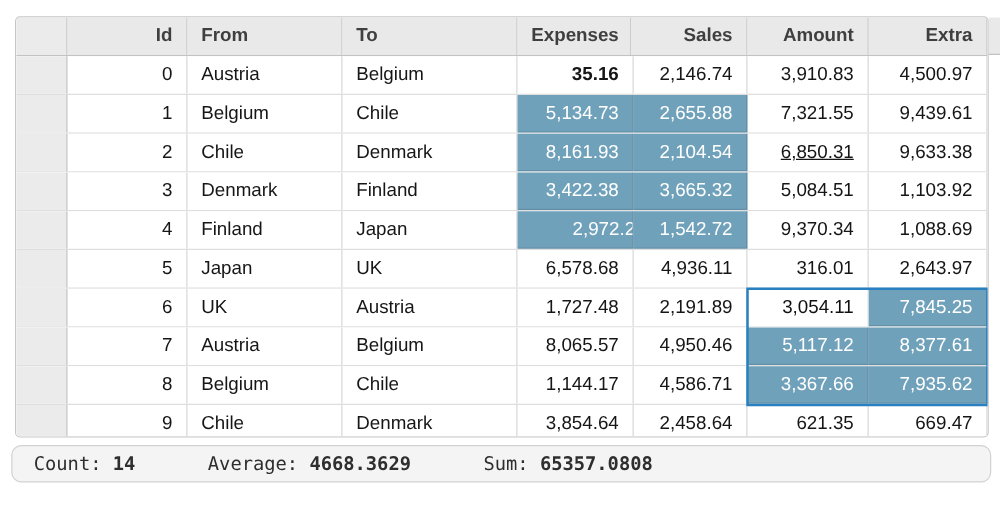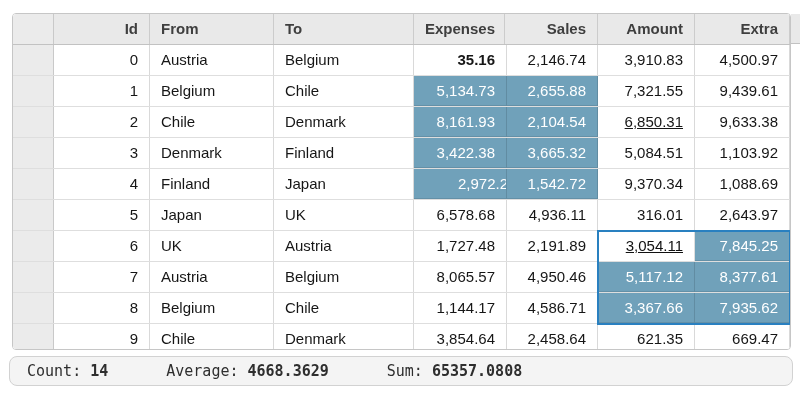--- a/index.html
+++ b/index.html
@@ -23,21 +23,21 @@
   .cell.right{text-align:right;}
   .cell.left{text-align:left;}
   .handle{width:41px;background:#ebebeb;border-right:1px solid #c9c9c9;padding:0;}
   .header .cell{background:#e9e9e9;font-weight:700;color:#3f3f3f;border-right:1px solid #cccccc;}
   .header .handle{background:#ebebeb;border-right:1px solid #c9c9c9;}
   .cell.sel{
     background:var(--sel-fill,#70A1BA);color:var(--sel-text,#fff);
     border-right-color:rgba(0,0,0,0.13);
     box-shadow:inset 0 -1px rgba(0,0,0,0.10);
   }
-  .cell.active{background:#ffffff;color:#111;box-shadow:none;text-decoration:underline;}
+  .cell.active{background:#ffffff;color:#111;box-shadow:none;}
   .range-outline{
     position:absolute;box-sizing:border-box;pointer-events:none;
     border:2px solid var(--sel-outline,#2980C0);
   }
   .header-spacer{
     position:absolute;left:791px;top:14px;width:9px;height:30px;
     background:#e9e9e9;border-bottom:1px solid #c2c2c2;box-sizing:border-box;
   }
   
   .statusbar{

